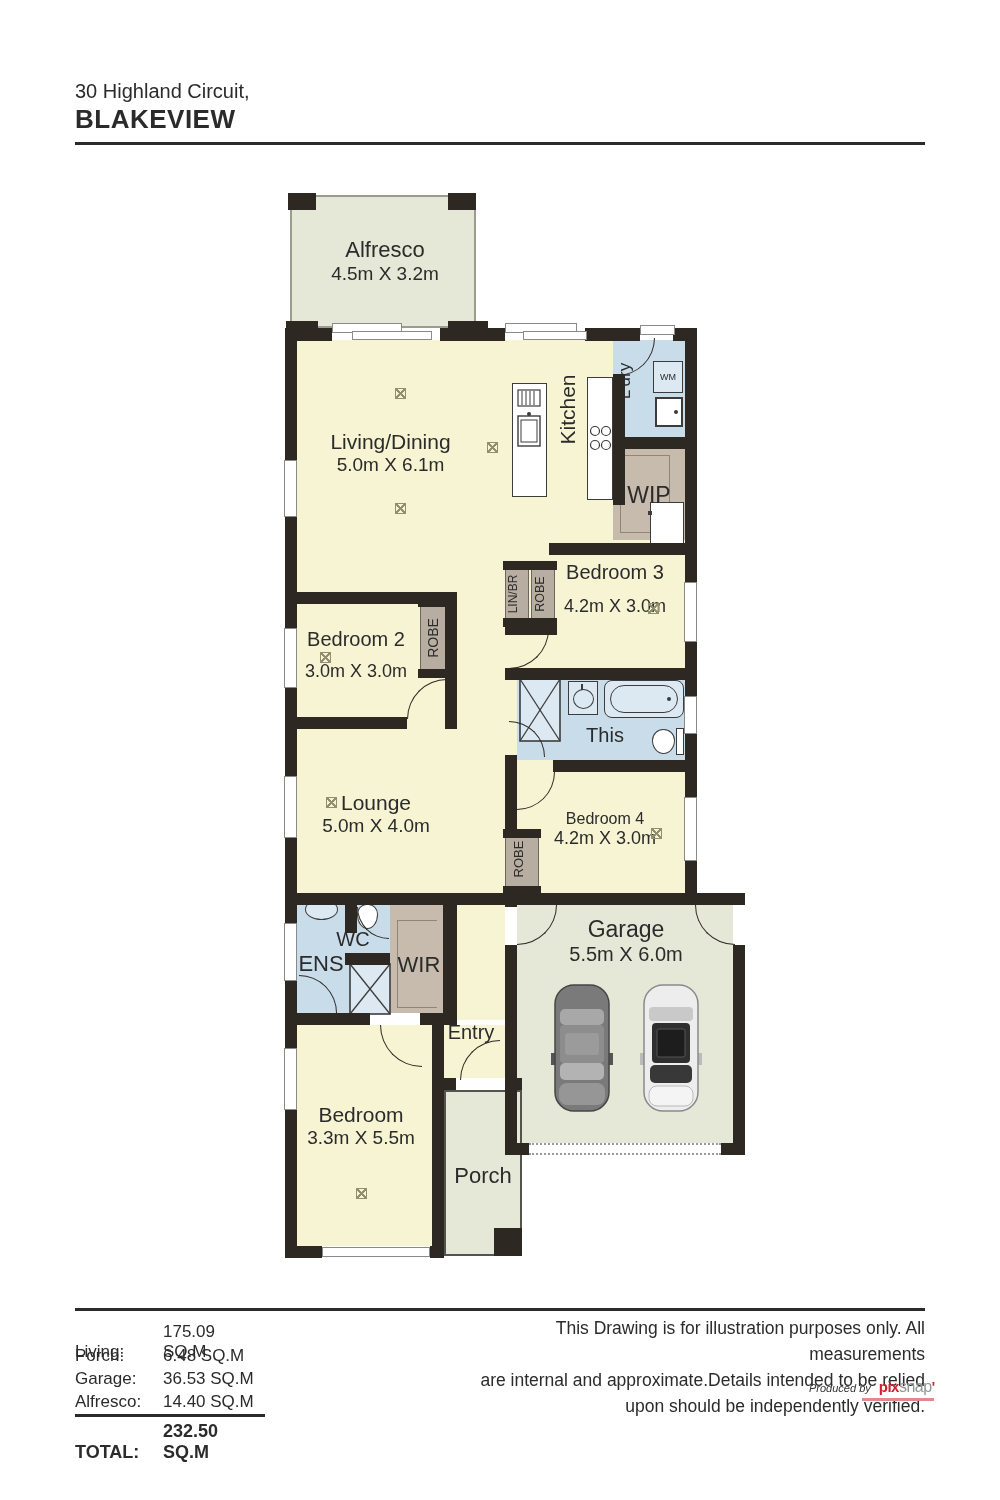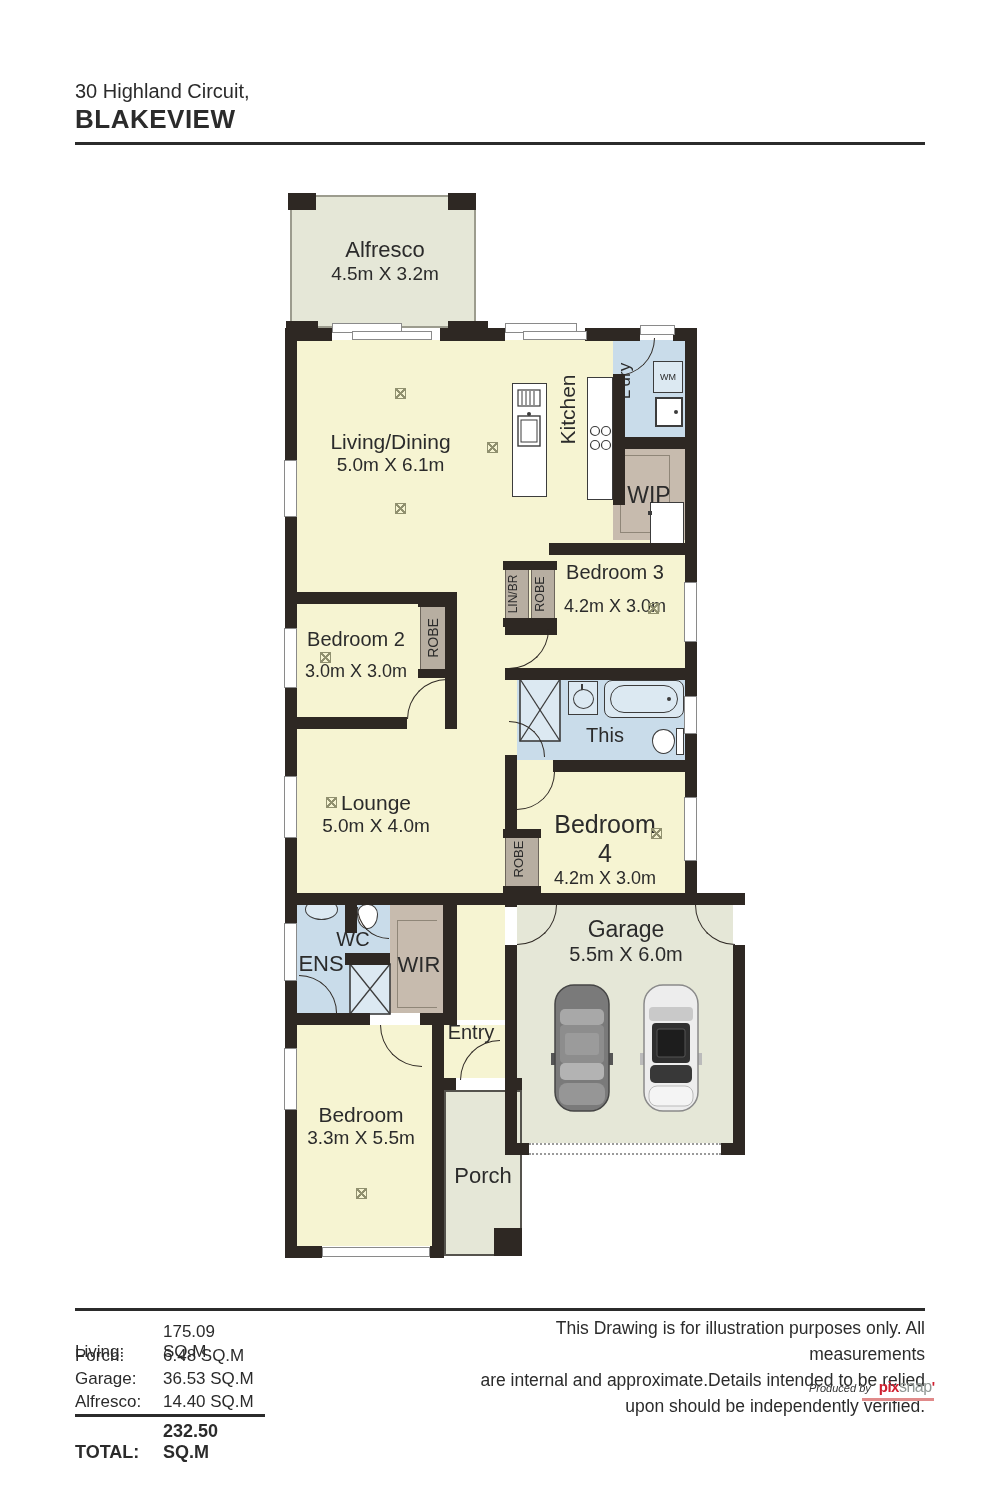--- a/index.html
+++ b/index.html
@@ -206,21 +206,21 @@
       <div class="rname" style="font-size:20px;">Bedroom 2</div>
       <div class="rdims" style="font-size:18px;margin-top:10px;">3.0m X 3.0m</div>
     </div>
     <div class="vlabel" style="left:425px;top:674px;width:72px;font-size:14px;">ROBE</div>
     <div class="lbl small" style="left:578px;top:724px;width:54px;">This</div>
     <div class="lbl" style="left:316px;top:791px;width:120px;">
       <div class="rname">Lounge</div>
       <div class="rdims">5.0m X 4.0m</div>
     </div>
     <div class="lbl" style="left:548px;top:810px;width:114px;">
-      <div class="rname" style="font-size:25px;">Bedroom 4</div>
+      <div class="rname" style="font-size:16px;">Bedroom 4</div>
       <div class="rdims" style="font-size:18px;">4.2m X 3.0m</div>
     </div>
     <div class="vlabel" style="left:511px;top:886px;width:54px;font-size:13px;">ROBE</div>
     <div class="lbl small" style="left:331px;top:928px;width:44px;">WC</div>
     <div class="lbl small" style="left:296px;top:951px;width:50px;font-size:22px;">ENS</div>
     <div class="lbl small" style="left:394px;top:952px;width:50px;font-size:22px;">WIR</div>
     <div class="lbl small" style="left:440px;top:1021px;width:62px;">Entry</div>
     <div class="lbl" style="left:566px;top:916px;width:120px;">
       <div class="rname" style="font-size:23px;">Garage</div>
       <div class="rdims" style="font-size:20px;">5.5m X 6.0m</div>

